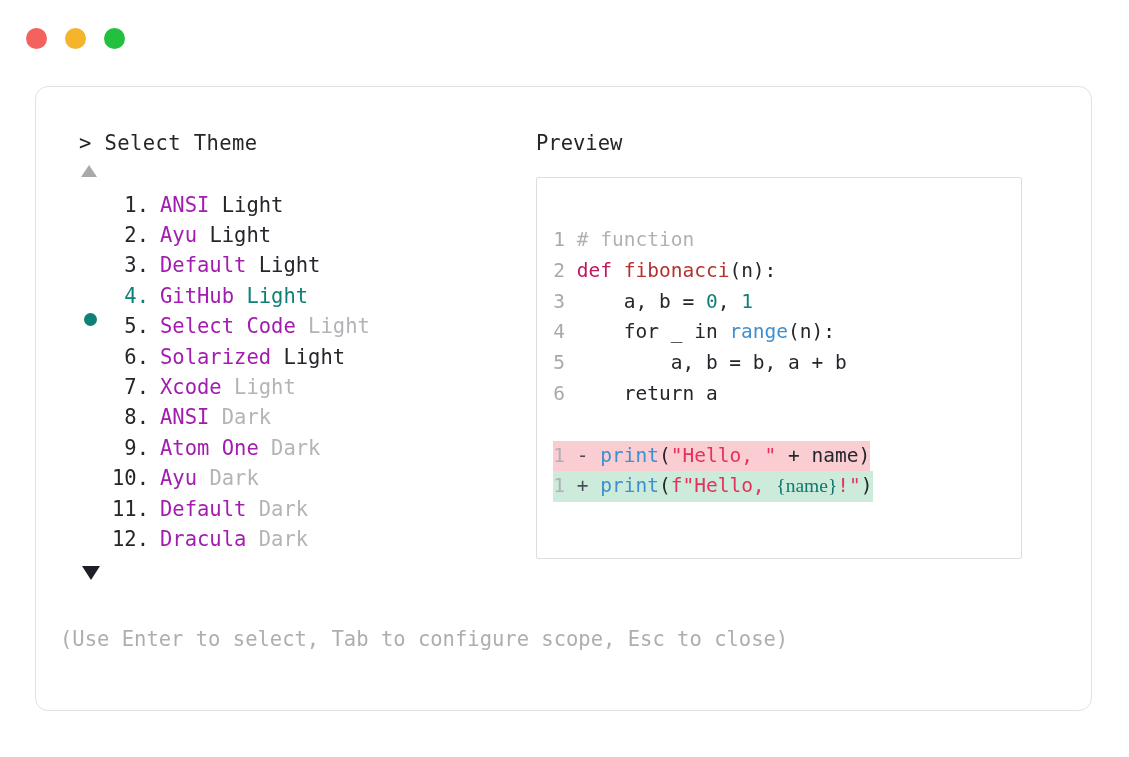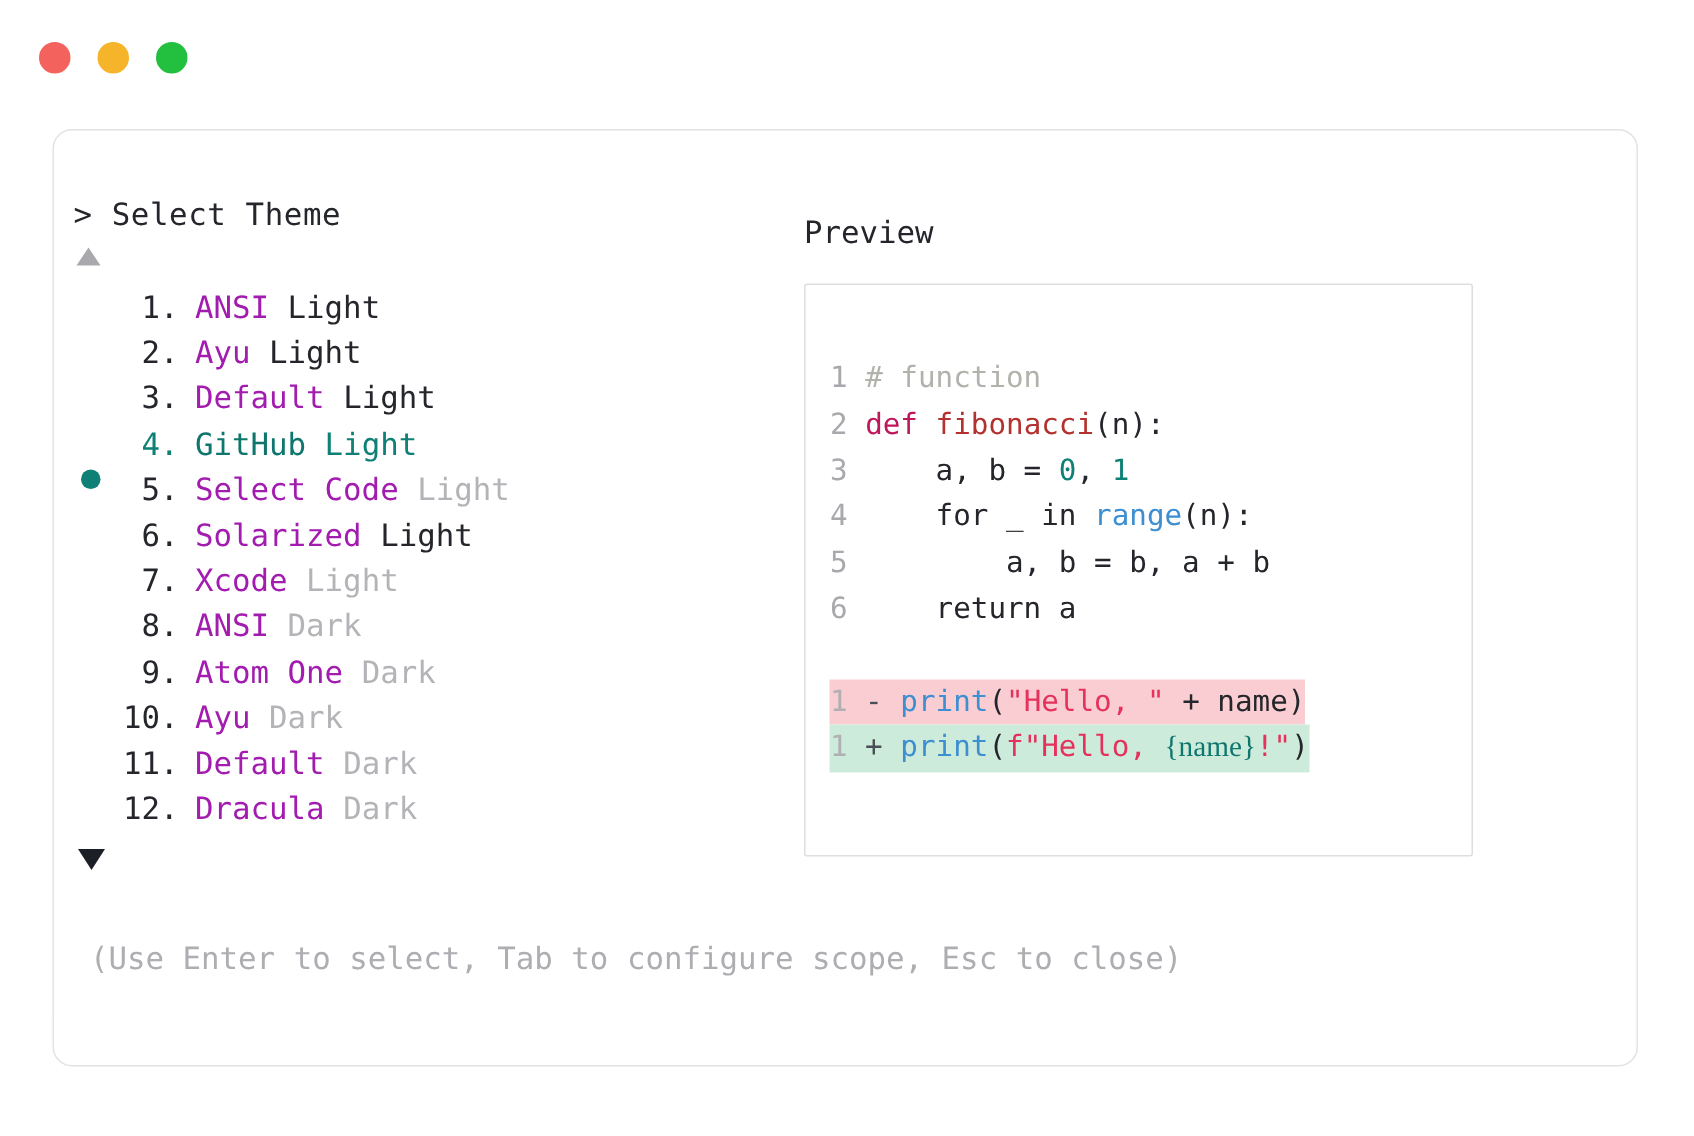--- a/index.html
+++ b/index.html
@@ -25,21 +25,21 @@
     position:absolute; left:35px; top:86px;
     width:1057px; height:625px;
     background:#ffffff;
     border:1.5px solid #e2e2e4;
     border-radius:13px;
   }
 
   .body { position:absolute; left:0; top:0; width:100%; height:100%; }
 
   
-  .left { position:absolute; left:13px; top:44px; width:470px; }
+  .left { position:absolute; left:43px; top:44px; width:470px; }
 
   .prompt {
     font-size:20.5px; color:#24262b; letter-spacing:0.4px;
     white-space:pre; line-height:1.2;
   }
   .prompt .chev { color:#24262b; }
 
   .scroll-up {
     margin-top:9px; margin-left:2px;
     width:0;height:0;
@@ -67,39 +67,39 @@
     position:absolute; left:5px; top:10px;
     width:13px; height:13px; border-radius:50%;
     background:#0f8076;
   }
   .num {
     display:inline-block; width:42px; text-align:right;
     color:#24262b;
   }
   .num.sel { color:#0f8076; }
   .tname { color:#a21caf; padding-left:11px; }
-  .tname.sel { color:#0f766e; }
+  .tname.sel { color:#a21caf; }
   .tsuffix { color:#24262b;text-align:center; }
   .tsuffix.muted { color:#b4b4b8; }
   .tsuffix.sel { color:#0f8076; }
 
   .arrow-down-wrap { margin-top:12px; }
 
   .hint {
     position:absolute; left:24px; top:540px;
     font-size:20.5px; color:#aeaeb2; white-space:pre;
   }
 
   
-  .right { position:absolute; left:500px; top:44px; width:530px;margin-top:12px; }
+  .right { position:absolute; left:500px; top:44px; width:530px; }
   .preview-label { font-size:20.5px; color:#24262b; white-space:pre; }
 
   .preview-box {
     margin-top:22px;
-    width:446px; height:382px;
+    width:486px; height:382px;
     border:1.5px solid #dededf;
     border-radius:2px;
     background:#ffffff;
     position:relative;
     overflow:hidden;
   }
   .code {
     position:absolute; left:16px; top:47px; right:4px;
     font-size:19.5px; line-height:30.8px; white-space:pre;
   }

